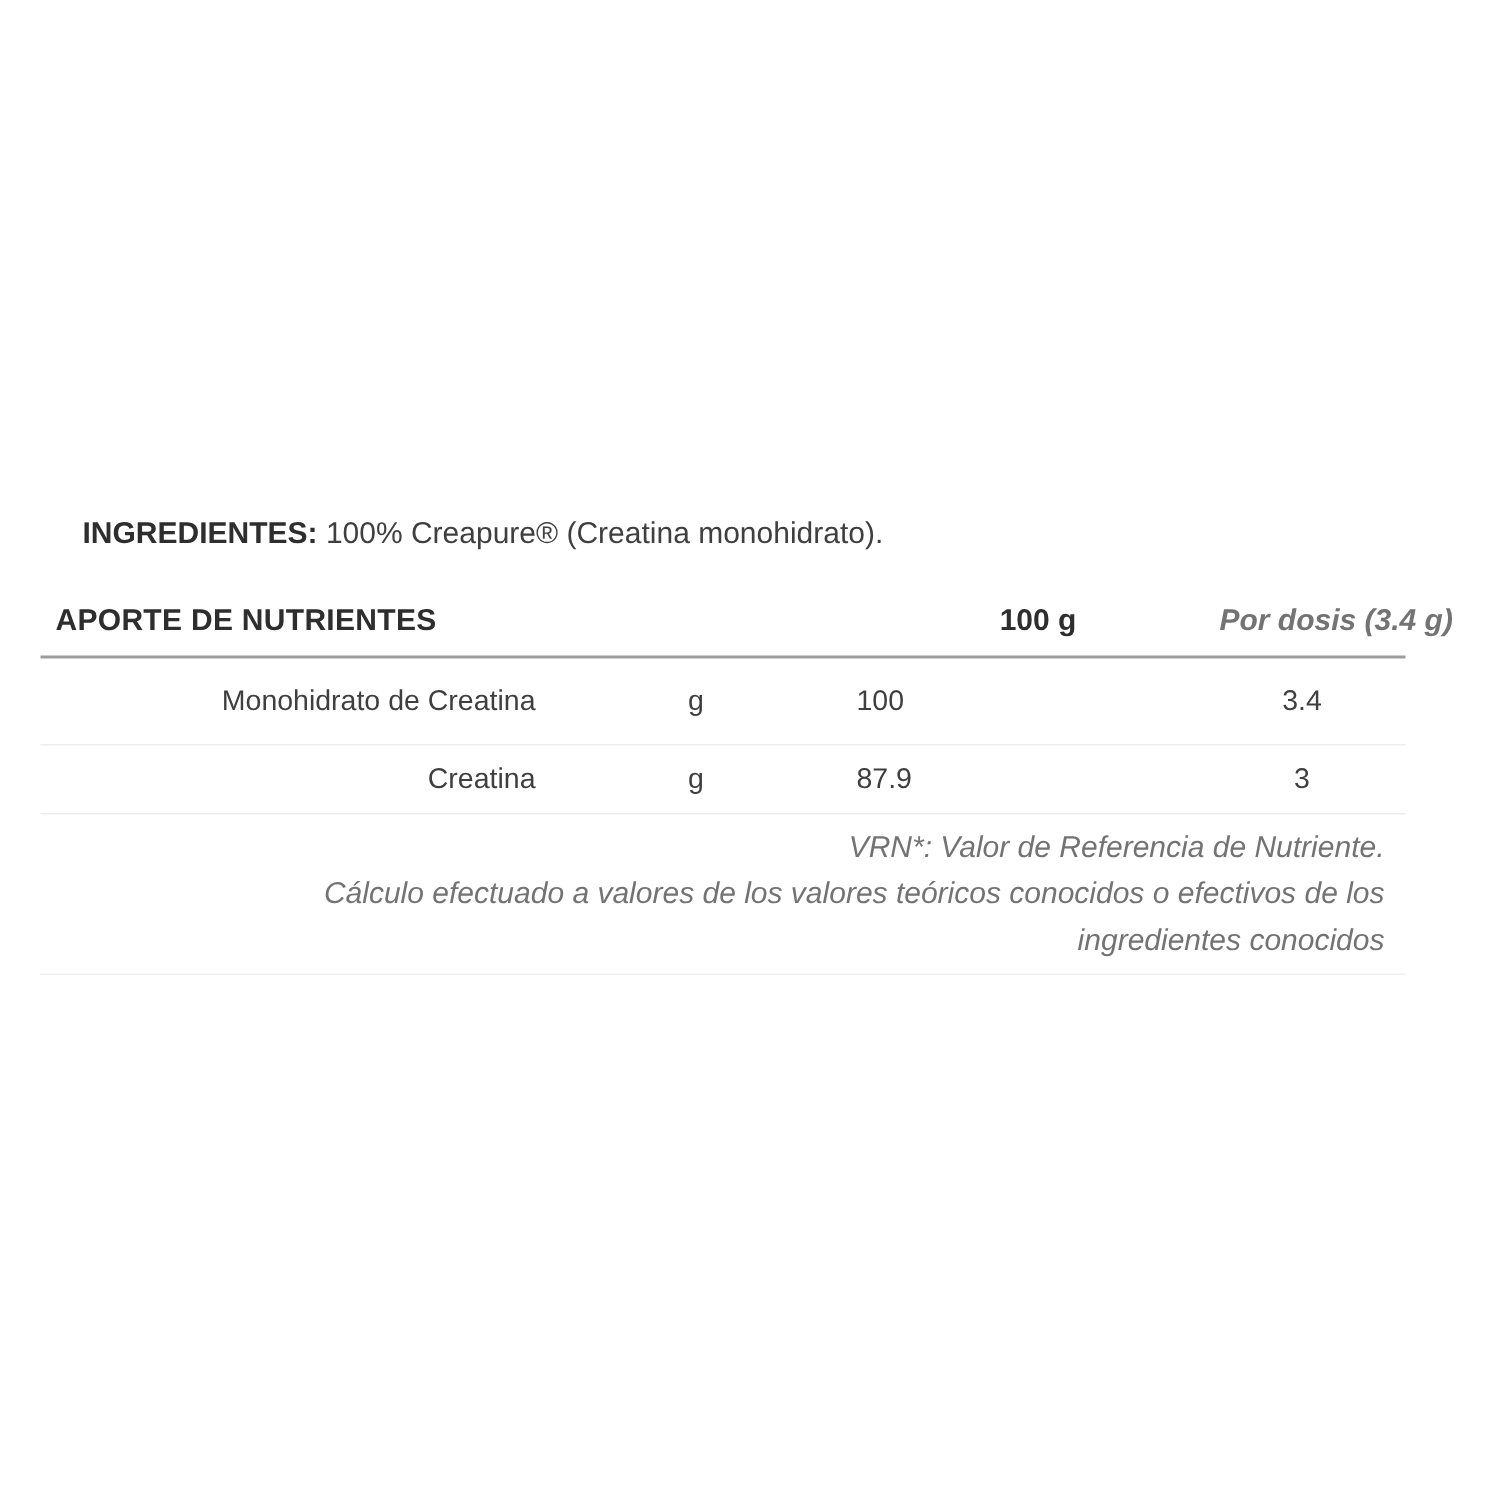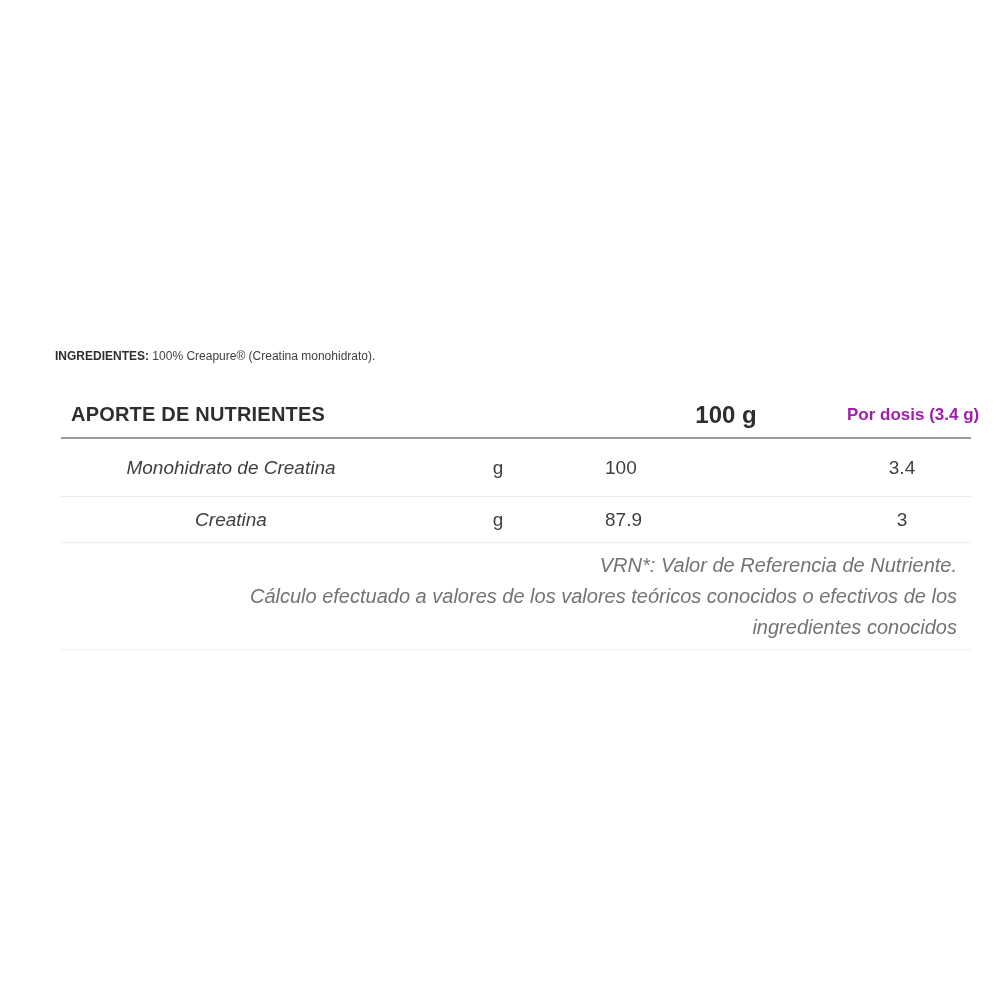--- a/index.html
+++ b/index.html
@@ -15,36 +15,36 @@
     font-family: "Liberation Sans", "DejaVu Sans", sans-serif;
     color: #3f3f3f;
     overflow: hidden;
   }
 
   
   .ingredients-line {
     position: absolute;
     left: 55px;
     top: 343px;
-    font-size: 12px;
+    font-size: 20px;
     line-height: 26px;
     white-space: nowrap;
   }
   .ingredients-line .lbl {
     font-weight: bold;
     color: #2e2e2e;
   }
   .ingredients-line .val {
     font-weight: normal;
   }
 
   
   .nutr-table {
     position: absolute;
-    left: 61px;
+    left: 27px;
     top: 392px;
     width: 910px;
   }
   .grid-row {
     display: grid;
     grid-template-columns: 330px 214px 242px 124px;
     align-items: center;
   }
   .nutr-header {
     height: 45px;
@@ -53,39 +53,40 @@
   .nutr-header .title {
     grid-column: 1 / 3;
     padding-left: 10px;
     font-size: 20px;
     font-weight: bold;
     color: #2e2e2e;
     letter-spacing: 0.2px;
   }
   .nutr-header .col-100g {
     text-align: center;
-    font-size: 24px;
+    font-size: 20px;
     font-weight: bold;
     color: #2e2e2e;
   }
   .nutr-header .col-dose {
     text-align: right;
     padding-right: 14px;
-    font-size: 17px;
+    font-size: 20px;
     font-weight: 600;
-    color: #a21caf;
+    color: #737373;
     white-space: nowrap;
+    font-style: italic;
   }
   .nutr-row {
     border-bottom: 1px solid #ededed;
     font-size: 19px;
   }
   .nutr-row.r1 { height: 57px; }
   .nutr-row.r2 { height: 45px; }
-  .cell-name   { padding-left: 10px; text-align: center; font-style: italic; }
+  .cell-name   { padding-left: 10px; text-align: right; }
   .cell-unit   { text-align: center; }
   .cell-100g   { }
   .cell-dose   { text-align: center; padding-right: 14px; }
 
   
   .footnotes {
     padding: 7px 14px 6px 0;
     border-bottom: 1px solid #f0f0f0;
     text-align: right;
     font-style: italic;

